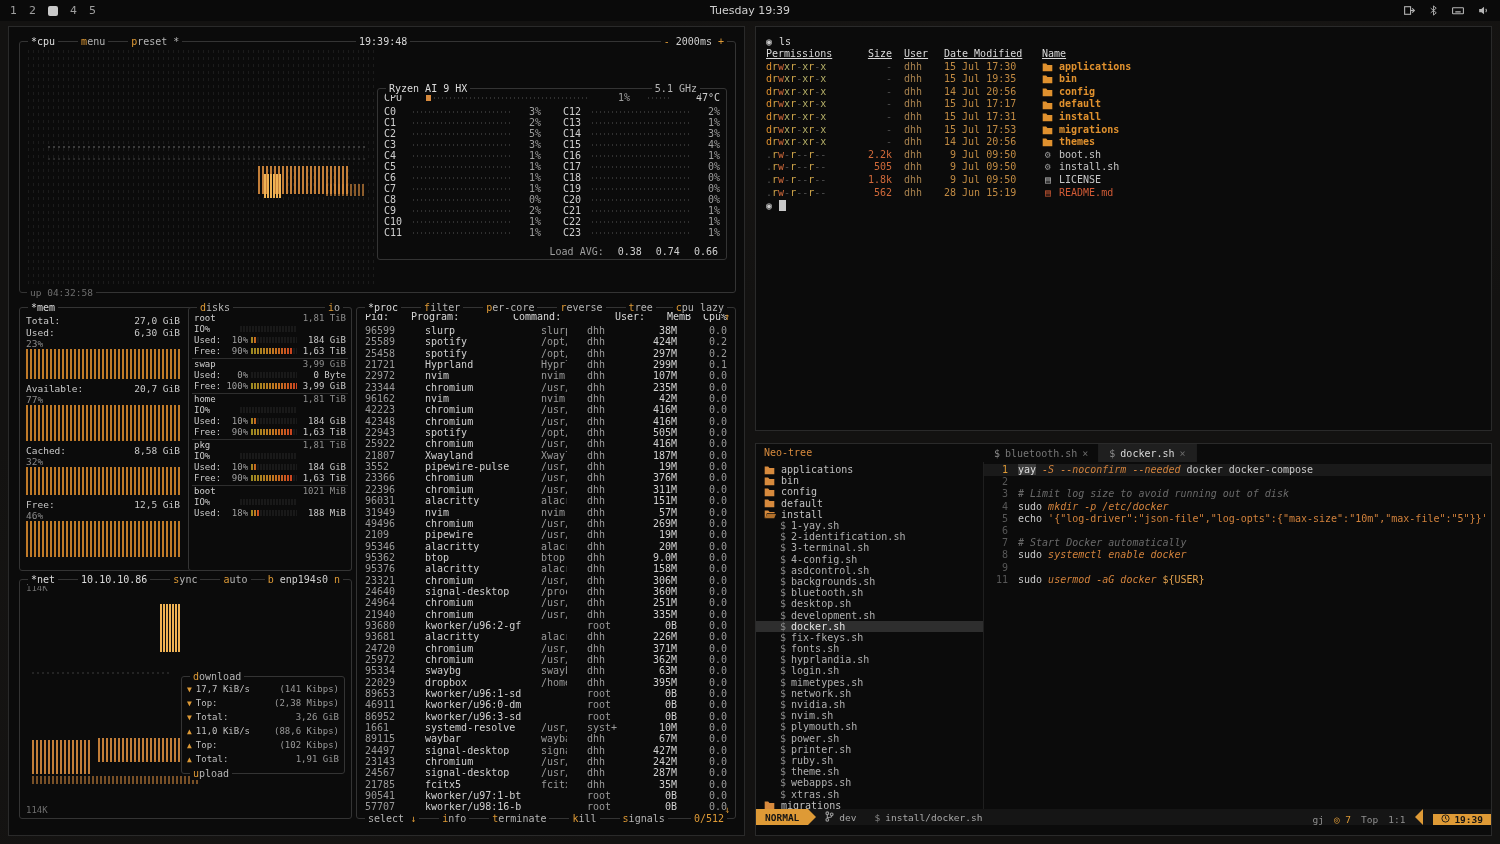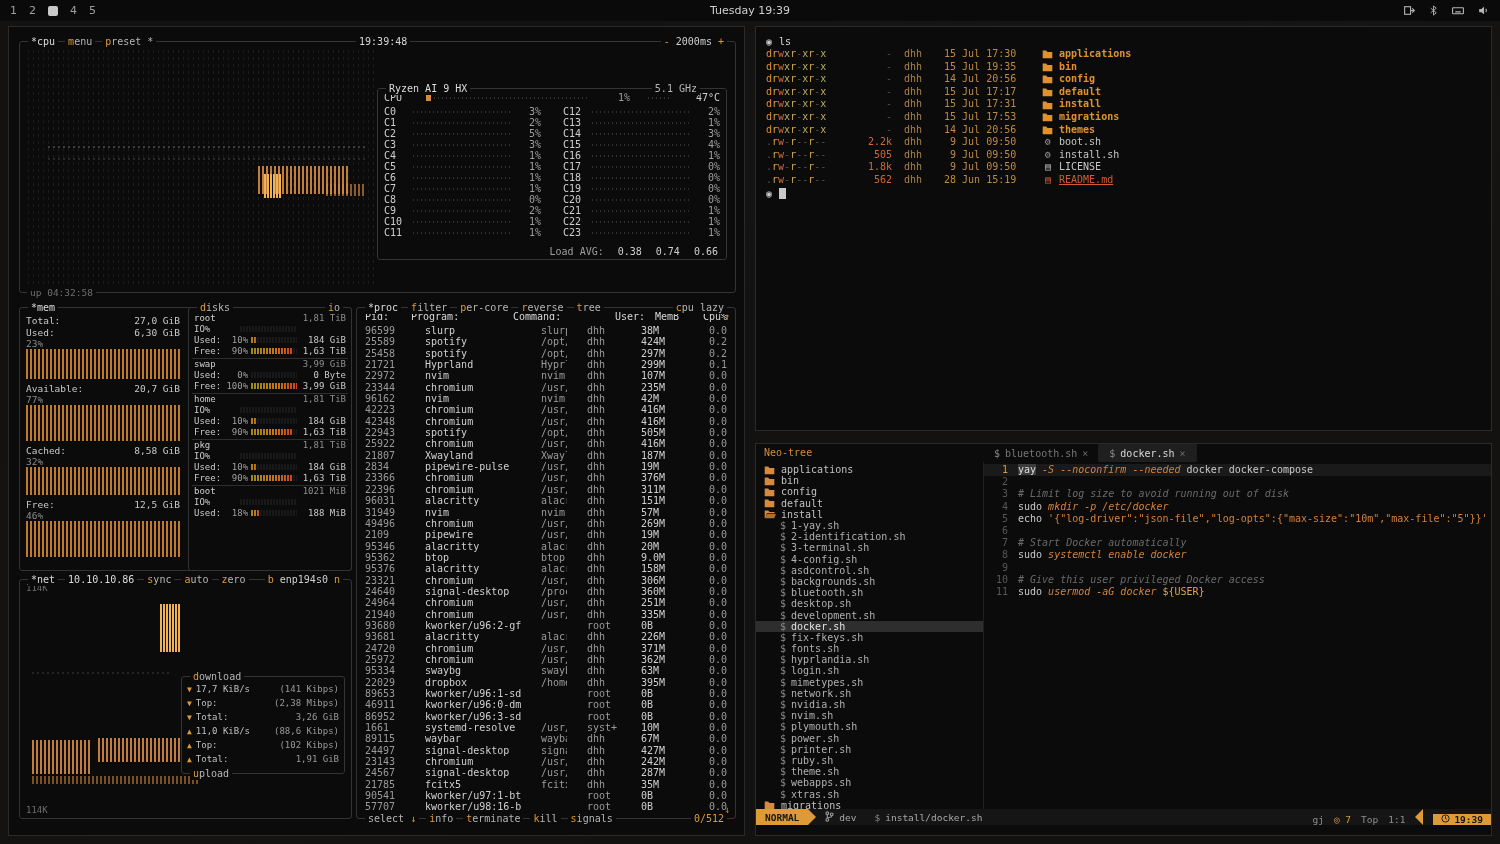--- a/index.html
+++ b/index.html
@@ -23,21 +23,21 @@
   .topbar-clock{position:absolute;left:50%;transform:translateX(-50%);color:#cfcfcf}
   .tray{margin-left:auto;display:flex;gap:12px;align-items:center}
   .tray svg{display:block}
   
   .window{position:absolute;background:var(--win);border:1px solid #2a2a2a}
   .btop-win{left:8px;top:26px;width:737px;height:810px}
   .term-win{left:755px;top:26px;width:737px;height:405px;padding:8px 10px;font-size:10px}
   .nvim-win{left:755px;top:443px;width:737px;height:393px;display:flex;flex-direction:column;font-size:10px}
   
   .bx{position:absolute;border:1px solid var(--bd);border-radius:3px}
-  .chips{position:absolute;top:-7px;left:8px;display:flex;gap:7px;z-index:3;white-space:nowrap}
+  .chips{position:absolute;top:-7px;left:8px;display:flex;gap:20px;z-index:3;white-space:nowrap}
   .chips-r{left:auto;right:8px}
   .chips-b{top:auto;bottom:-7px}
   .chip{display:inline-block;background:var(--win);padding:0 3px;color:#b5b5b5;font-size:10px;line-height:13px;white-space:nowrap}
   .chip.white{color:#dcdcdc}
   .chip b{color:var(--acc);font-weight:normal}
   .chip i{font-style:normal;color:#cfcfcf}
   .fl::first-letter{color:var(--acc)}
   .cpu-box{left:10px;top:14px;width:717px;height:252px}
   .time-chip{position:absolute;top:-7px;left:47%;z-index:3;color:#d8d8d8}
   .refresh-chip{position:absolute;top:-7px;right:8px;z-index:3}
@@ -98,21 +98,21 @@
   
   .proc-box{left:347px;top:280px;width:380px;height:512px}
   .phead{position:absolute;top:3px;left:2px;right:2px;display:flex;gap:6px;padding:0 6px;height:12px;line-height:12px;font-size:10px}
   .phead span{color:#d8d8d8}
   .prows{position:absolute;top:17px;bottom:5px;left:2px;right:2px;overflow:hidden}
   .prow{display:flex;gap:20px;padding:0 6px;height:11.35px;line-height:11.35px;font-size:10px;white-space:nowrap}
   .c-pid{width:40px;color:#9a9a9a;flex:none}
   .c-prog{width:96px;color:#cfcfcf;overflow:hidden;flex:none}
   .c-cmd{flex:1;color:#9a9a9a;overflow:hidden}
   .c-user{width:34px;color:#9a9a9a;flex:none}
-  .c-mem{width:36px;color:#cfcfcf;flex:none}
+  .c-mem{width:36px;text-align:right;color:#cfcfcf;flex:none}
   .c-cpu{width:30px;text-align:right;color:#9a9a9a;flex:none}
   .scroll-up{position:absolute;top:3px;right:5px;color:var(--acc);font-size:10px;z-index:2}
   .scroll-down{position:absolute;bottom:3px;right:5px;color:var(--acc);font-size:10px;z-index:2}
   .count-chip{position:absolute;bottom:-7px;right:8px;z-index:3;color:var(--acc)}
   
   .tline{height:13px;line-height:13px;display:flex;gap:7px;align-items:center;white-space:pre}
   .prompt{color:#c9c9c9}
   .cmdtx{color:#d8d8d8}
   .cursor{width:7px;height:11px;background:#c9c9c9;display:inline-block}
   .lshead,.ls-row{display:flex;height:12.6px;line-height:12.6px;white-space:pre}
@@ -126,21 +126,21 @@
   .us{color:#a8824e}
   .dt{color:#c08a43}
   .nm-wrap{display:flex;gap:5px;align-items:center}
   .ic{display:none;width:12px;text-align:center}
   .ls-row.dir .ic-dir{display:inline-flex}
   .ls-row.script .ic-sh{display:inline;color:#9a9a9a}
   .ls-row.file .ic-doc{display:inline;color:#b5b5b5}
   .ls-row.readme .ic-doc{display:inline;color:var(--red)}
   .nm{color:#c6c6c6}
   .ls-row.dir .nm{color:var(--dir);font-weight:bold}
-  .ls-row.readme .nm{color:var(--red);text-decoration:underline}
+  .ls-row.readme .nm{color:var(--red);}
   .pmd{color:#e0912e}.pmr{color:#cfa54a}.pmw{color:#d0693a}.pmx{color:#b9b36a}.pm0{color:#4f4f4f}
   
   .nvim-top{height:18px;display:flex;flex:none}
   .nt-title{width:228px;flex:none;color:var(--accd);padding:3px 0 0 8px}
   .tabline{flex:1;display:flex;background:var(--win)}
   .tab{display:flex;align-items:center;gap:5px;padding:0 10px;color:#767676;border-right:1px solid #1d1d1d}
   .tab.active{background:#1f1f1f;color:#d8d8d8}
   .tab-ic{color:#8a8a8a}
   .tab-close{color:#6a6a6a}
   .nvim-main{flex:1;display:flex;overflow:hidden}
@@ -837,21 +837,21 @@
           <div class="prow">
             <span class="c-pid">21807</span>
             <span class="c-prog">Xwayland</span>
             <span class="c-cmd">Xwayland :0 -rootl</span>
             <span class="c-user">dhh</span>
             <span class="c-mem">187M</span>
             <span class="c-cpu">0.0</span>
           </div>
 
           <div class="prow">
-            <span class="c-pid">2834</span>
+            <span class="c-pid">3552</span>
             <span class="c-prog">pipewire-pulse</span>
             <span class="c-cmd">/usr/bin/pipewire-</span>
             <span class="c-user">dhh</span>
             <span class="c-mem">19M</span>
             <span class="c-cpu">0.0</span>
           </div>
 
           <div class="prow">
             <span class="c-pid">23366</span>
             <span class="c-prog">chromium</span>
@@ -1131,20 +1131,27 @@
         <span class="chip fl">signals</span>
       </div>
       <span class="chip count-chip">0/512</span>
     </div>
   </div>
 
   <div class="window term-win">
     <div class="tline">
       <span class="prompt">◉</span>
       <span class="cmdtx">ls</span>
+    </div>
+    <div class="lshead">
+      <span class="h-perm">Permissions</span>
+      <span class="h-size">Size</span>
+      <span class="h-user">User</span>
+      <span class="h-date">Date Modified</span>
+      <span class="h-name">Name</span>
     </div>
 
       <div class="ls-row dir">
         <span class="perm"><span class="pmd">d</span><span class="pmr">r</span><span class="pmw">w</span><span class="pmx">x</span><span class="pmr">r</span><span class="pm0">-</span><span class="pmx">x</span><span class="pmr">r</span><span class="pm0">-</span><span class="pmx">x</span></span>
         <span class="sz">-</span>
         <span class="us">dhh</span>
         <span class="dt">15 Jul 17:30</span>
         <span class="nm-wrap">
           <span class="ic ic-dir"><svg width="11" height="10" viewBox="0 0 16 14">
               <path d="M1 2h5l2 2h7v9H1z" fill="#e0912e"></path>
@@ -1568,24 +1575,20 @@
               <span class="lnum">7</span>
               <span class="ltext"><span class="tok-comment"># Start Docker automatically</span></span>
             </div>
             <div class="eline">
               <span class="lnum">8</span>
               <span class="ltext"><span class="tok-cmd">sudo </span><span class="tok-arg">systemctl enable docker</span></span>
             </div>
             <div class="eline">
               <span class="lnum">9</span>
               <span class="ltext"></span>
-            </div>
-            <div class="eline">
-              <span class="lnum">10</span>
-              <span class="ltext"><span class="tok-comment"># Give this user privileged Docker access</span></span>
             </div>
             <div class="eline">
               <span class="lnum">11</span>
               <span class="ltext"><span class="tok-cmd">sudo </span><span class="tok-arg">usermod -aG docker </span><span class="tok-var">${USER}</span></span>
             </div>
           </div>
       </div>
     </div>
     <div class="statusline">
       <div class="sl-mode">NORMAL</div>

